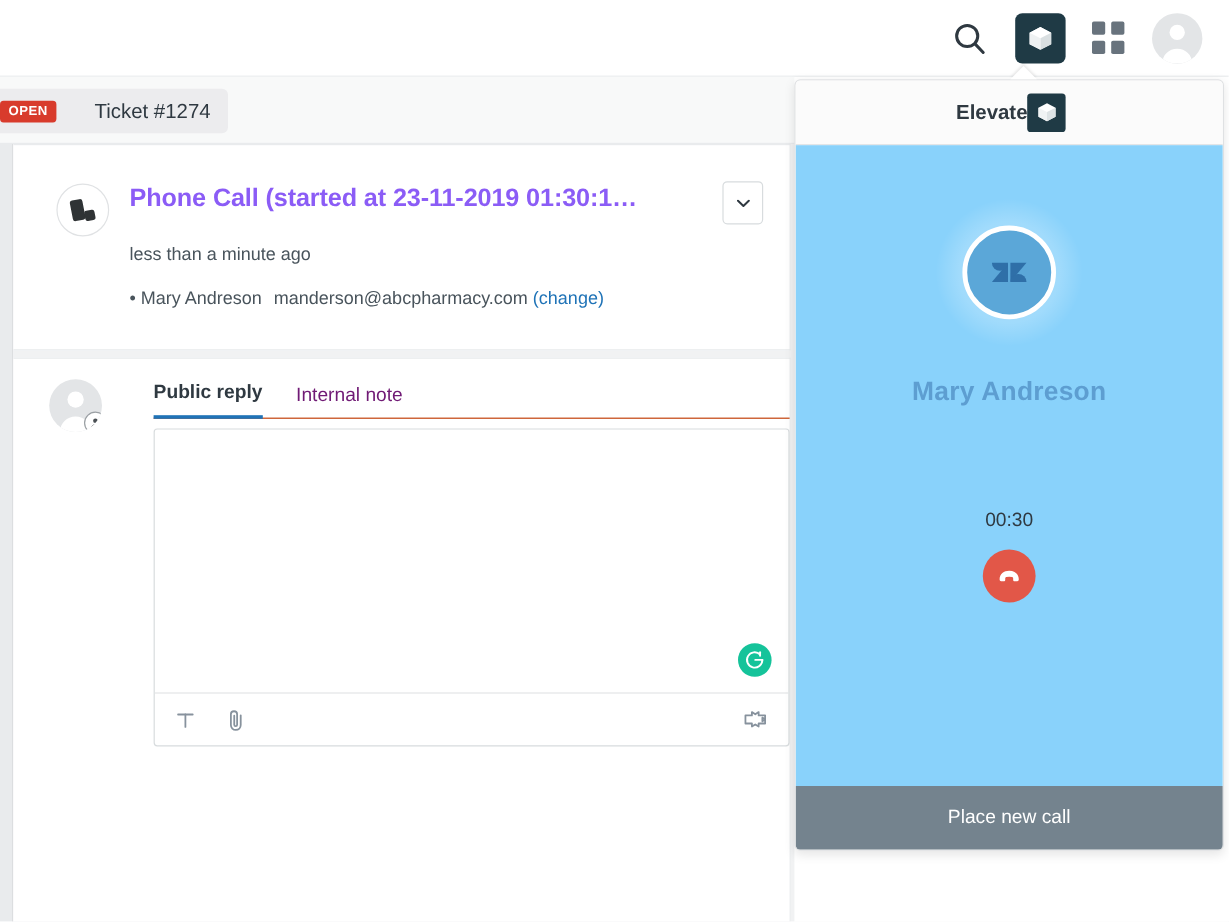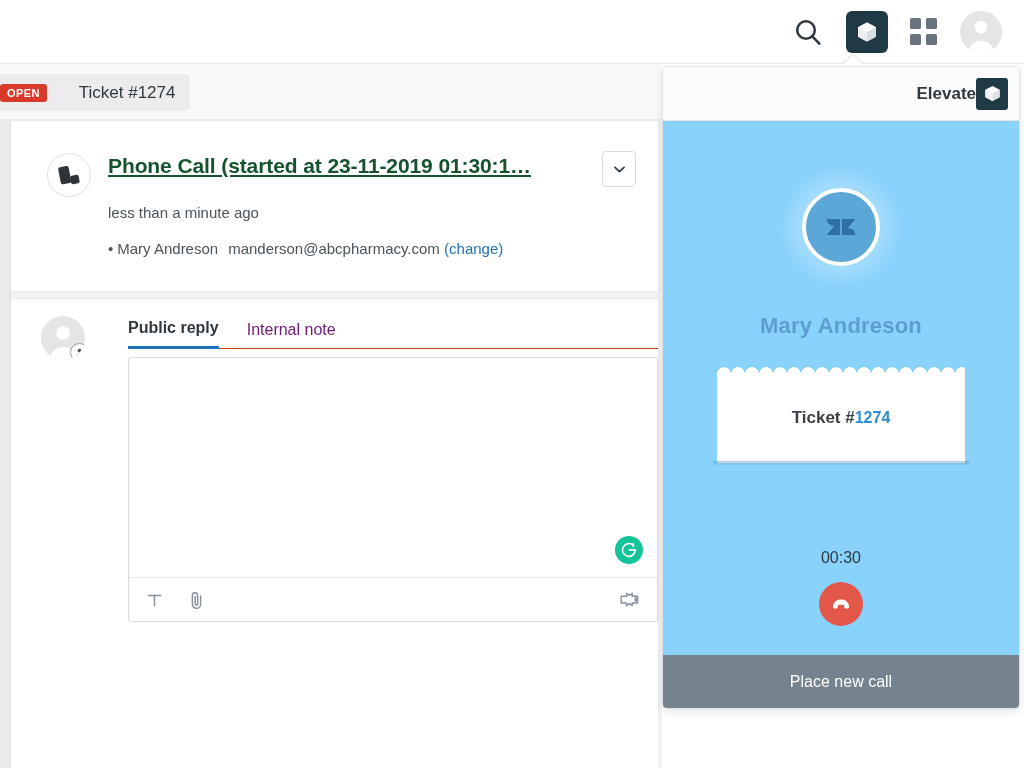--- a/index.html
+++ b/index.html
@@ -72,23 +72,23 @@
   
   .call-row { display: flex; padding: 32px 0 0 36px; }
   .call-avatar {
     width: 44px; height: 44px; border-radius: 50%;
     border: 1px solid #e0e2e4; background: #fff; flex: none;
     display: flex; align-items: center; justify-content: center;
     margin-right: 17px;
   }
   .call-body { flex: 1; min-width: 0; }
   .call-title {
-    font-size: 21px; font-weight: bold; color: #14532d;
+    font-size: 21px; font-weight: bold; color: #8b5cf6;
     white-space: nowrap; overflow: hidden; text-overflow: ellipsis;
-    max-width: 475px; line-height: 1.25; letter-spacing: -0.1px; text-decoration: underline;
+    max-width: 475px; line-height: 1.25; letter-spacing: -0.1px;
   }
   .call-sub { font-size: 15px; color: #49545c; margin-top: 25px; }
   .call-line { font-size: 15px; color: #49545c; margin-top: 19px; }
   .call-line .bullet { margin-right: 4px; }
   .chg-link { color: #1f73b7; cursor: pointer; }
   .email-sep { display: inline-block; width: 10px; }
   .chev-btn {
     position: absolute; right: 22px; top: 30px;
     width: 34px; height: 36px; border: 1px solid #d8dcde; border-radius: 4px;
     background: #ffffff; display: flex; align-items: center; justify-content: center;
@@ -140,21 +140,21 @@
   }
   .panel-caret {
     position: absolute; left: 842px; top: 55px; width: 0; height: 0;
     border-left: 11px solid transparent; border-right: 11px solid transparent;
     border-bottom: 11px solid #ffffff;
     filter: drop-shadow(0 -2px 1px rgba(0,0,0,.09));
     z-index: 5;
   }
   .panel-head {
     height: 54px; background: #fbfbfb; border-bottom: 1px solid #e3e5e7;
-    display: flex; align-items: center; justify-content: flex-end;
+    display: flex; align-items: center; justify-content: center;
     padding: 0 11px 0 14px;
   }
   .panel-title { font-size: 17px; font-weight: bold; color: #2f3941; }
   .panel-cube {
     width: 32px; height: 32px; background: #1f3a45; border-radius: 3px;
     display: flex; align-items: center; justify-content: center; cursor: pointer;
   }
   .panel-body {
     position: relative; height: 534px; background: #89d2fb;
     display: flex; flex-direction: column; align-items: center;
@@ -356,28 +356,20 @@
             <path d="M18 11v16L4.6 27z" fill="#2f6fa8"></path>
             <path d="M18 11a6.7 6.7 0 0 1-13.4 0z" fill="#2f6fa8"></path>
             <path d="M20 27V11l13.4 0z" fill="#2f6fa8"></path>
             <path d="M20 27a6.7 6.7 0 0 1 13.4 0z" fill="#2f6fa8"></path>
           </svg>
         </div>
       </div>
 
       <div class="caller-name">Mary Andreson</div>
 
-      <div class="ticket-card-wrap">
-        <div class="scallop"></div>
-        <div class="ticket-card">
-          <span class="ticket-label">Ticket #</span>
-            <span class="ticket-num">1274</span>
-        </div>
-        <div class="card-shadow"></div>
-      </div>
 
       <div class="timer">00:30</div>
 
       <div class="hangup">
         <svg width="24" height="24" viewBox="0 0 24 24">
           <path d="M4 14.8c0-4.5 3.6-7.2 8-7.2s8 2.7 8 7.2c0 1-.5 1.6-1.3 1.6h-2.1c-.8 0-1.3-.5-1.3-1.3v-1.2c0-.5-.3-.9-.8-1a13 13 0 0 0-5 0c-.5.1-.8.5-.8 1v1.2c0 .8-.5 1.3-1.3 1.3H5.3C4.5 16.4 4 15.8 4 14.8z" fill="#ffffff"></path>
         </svg>
       </div>
 
     </div>

